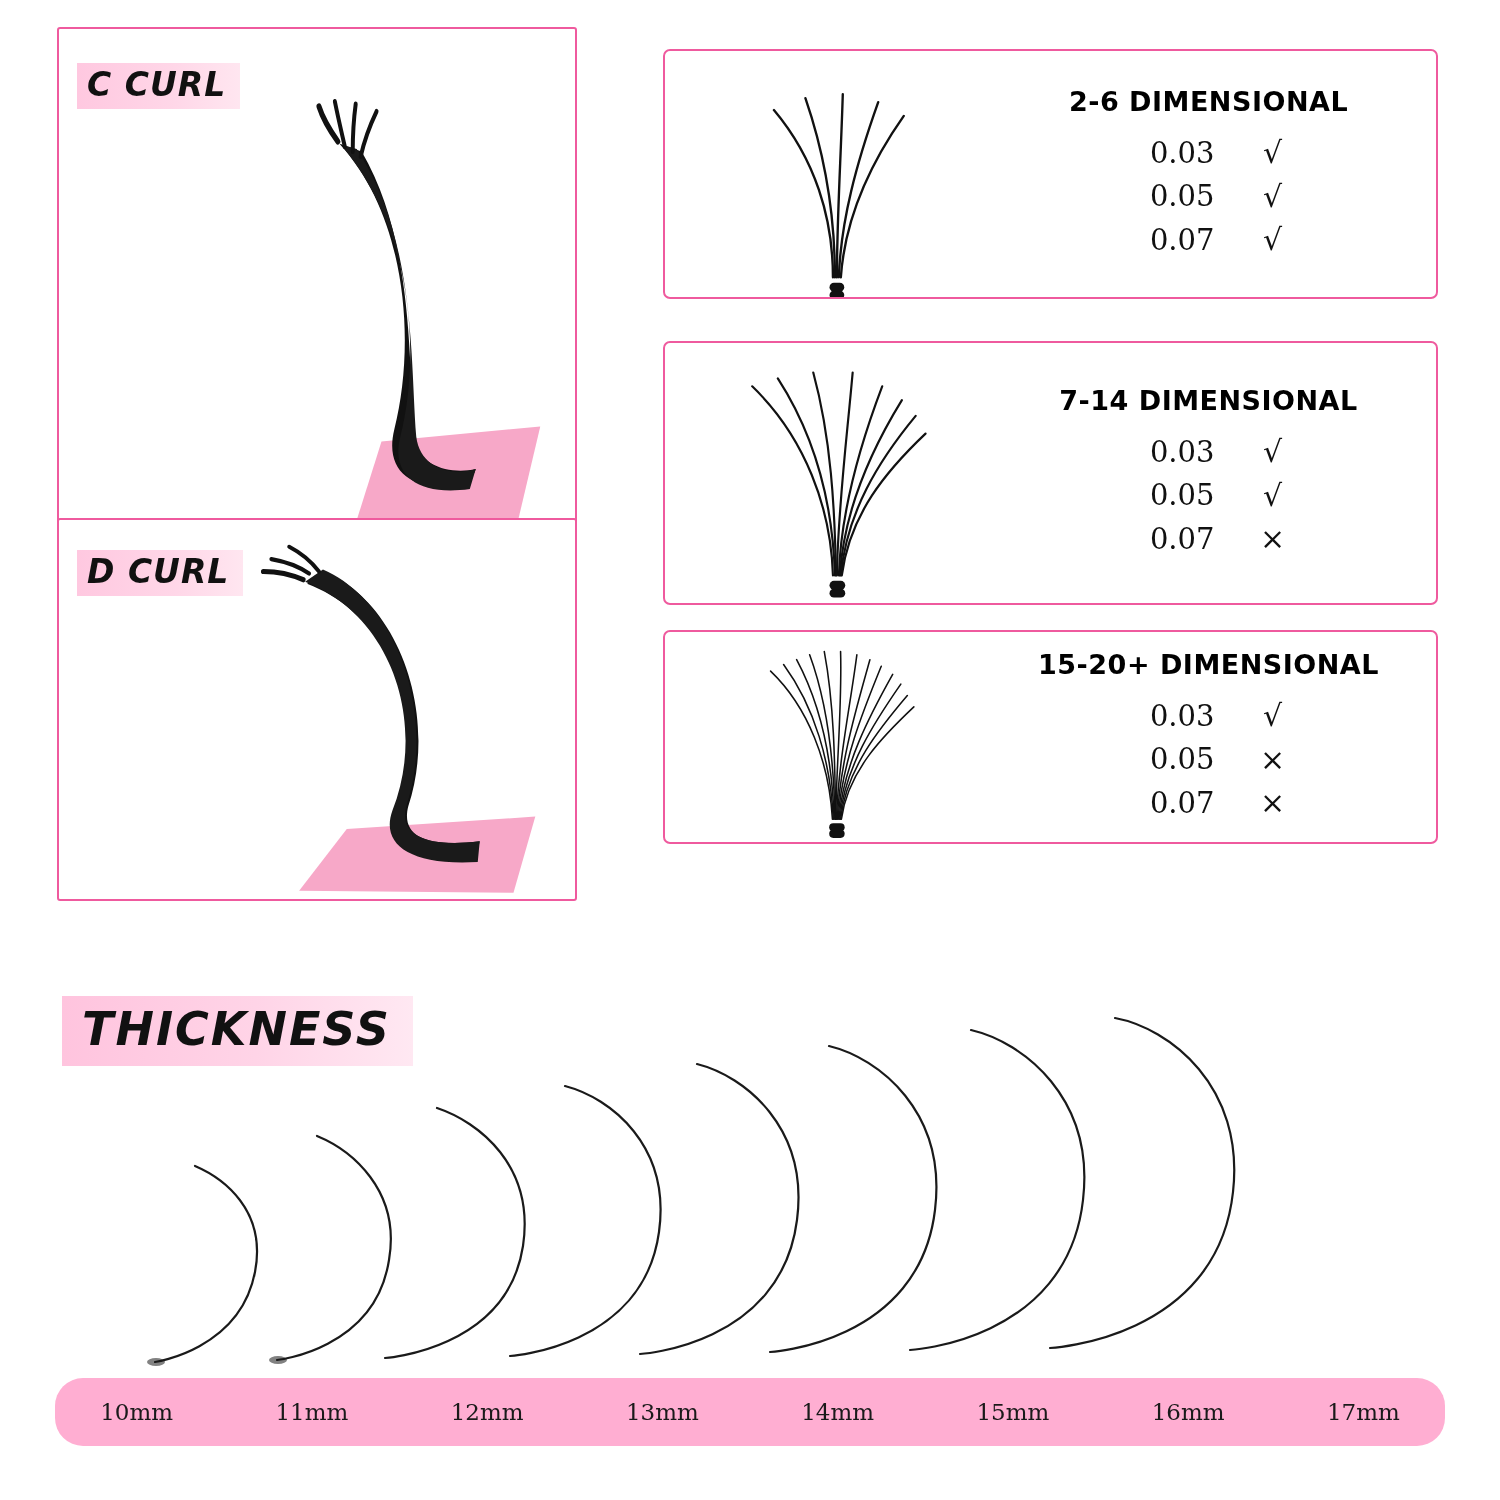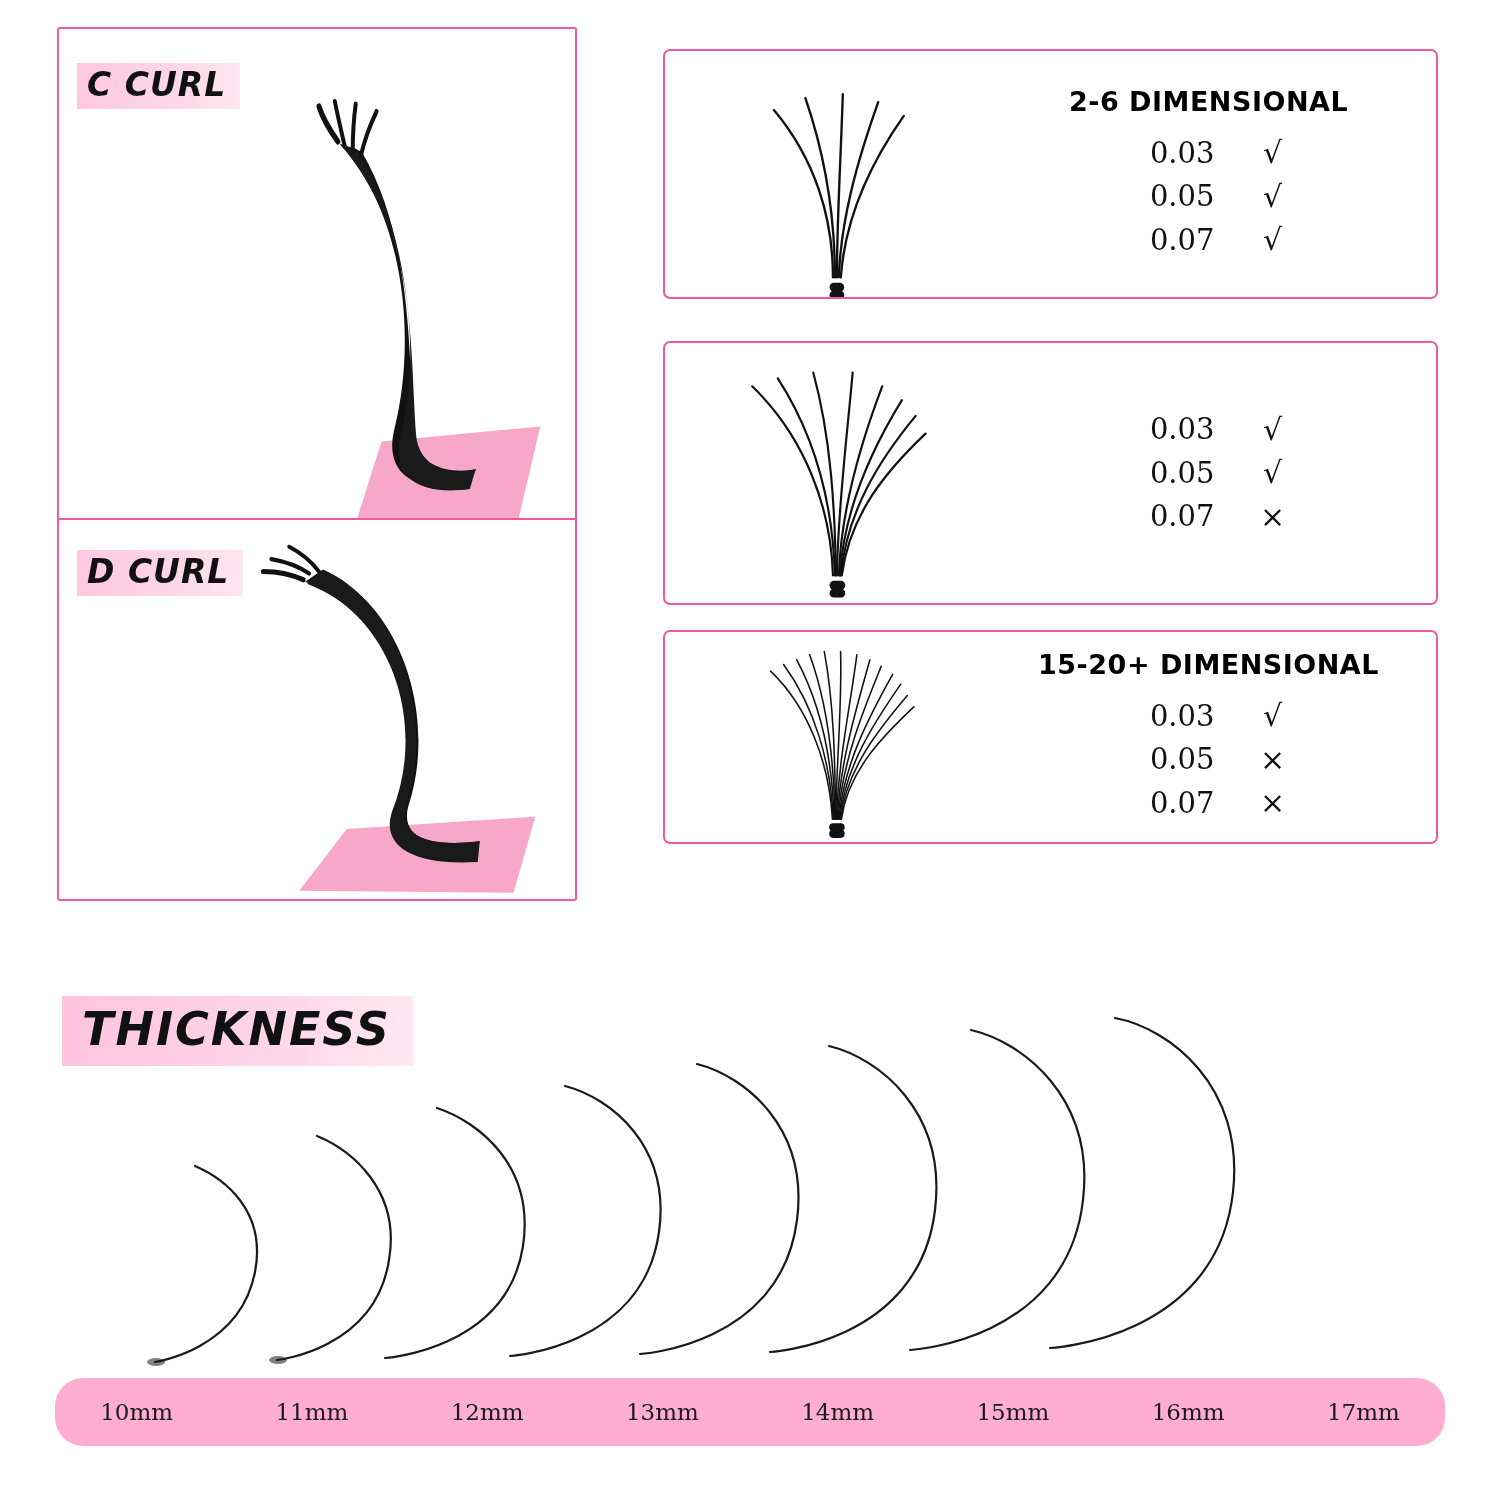--- a/index.html
+++ b/index.html
@@ -223,20 +223,21 @@
         <path d="M176,236 C182,172 214,120 252,74"></path>
         <path d="M177,236 C185,174 222,130 262,92"></path>
       </g>
       <g stroke="#111111" stroke-linecap="round">
         <path d="M169,254 L176,254" stroke-width="9"></path>
         <path d="M169,246 L176,246" stroke-width="9"></path>
       </g>
     </svg>
   </div>
   <div class="dim-text">
+    <div class="dim-title">7-14 DIMENSIONAL</div>
     <div class="dim-rows">
       <div class="dim-row">
         <span class="val">0.03</span>
         <span class="mark">√</span>
       </div>
       <div class="dim-row">
         <span class="val">0.05</span>
         <span class="mark">√</span>
       </div>
       <div class="dim-row">

